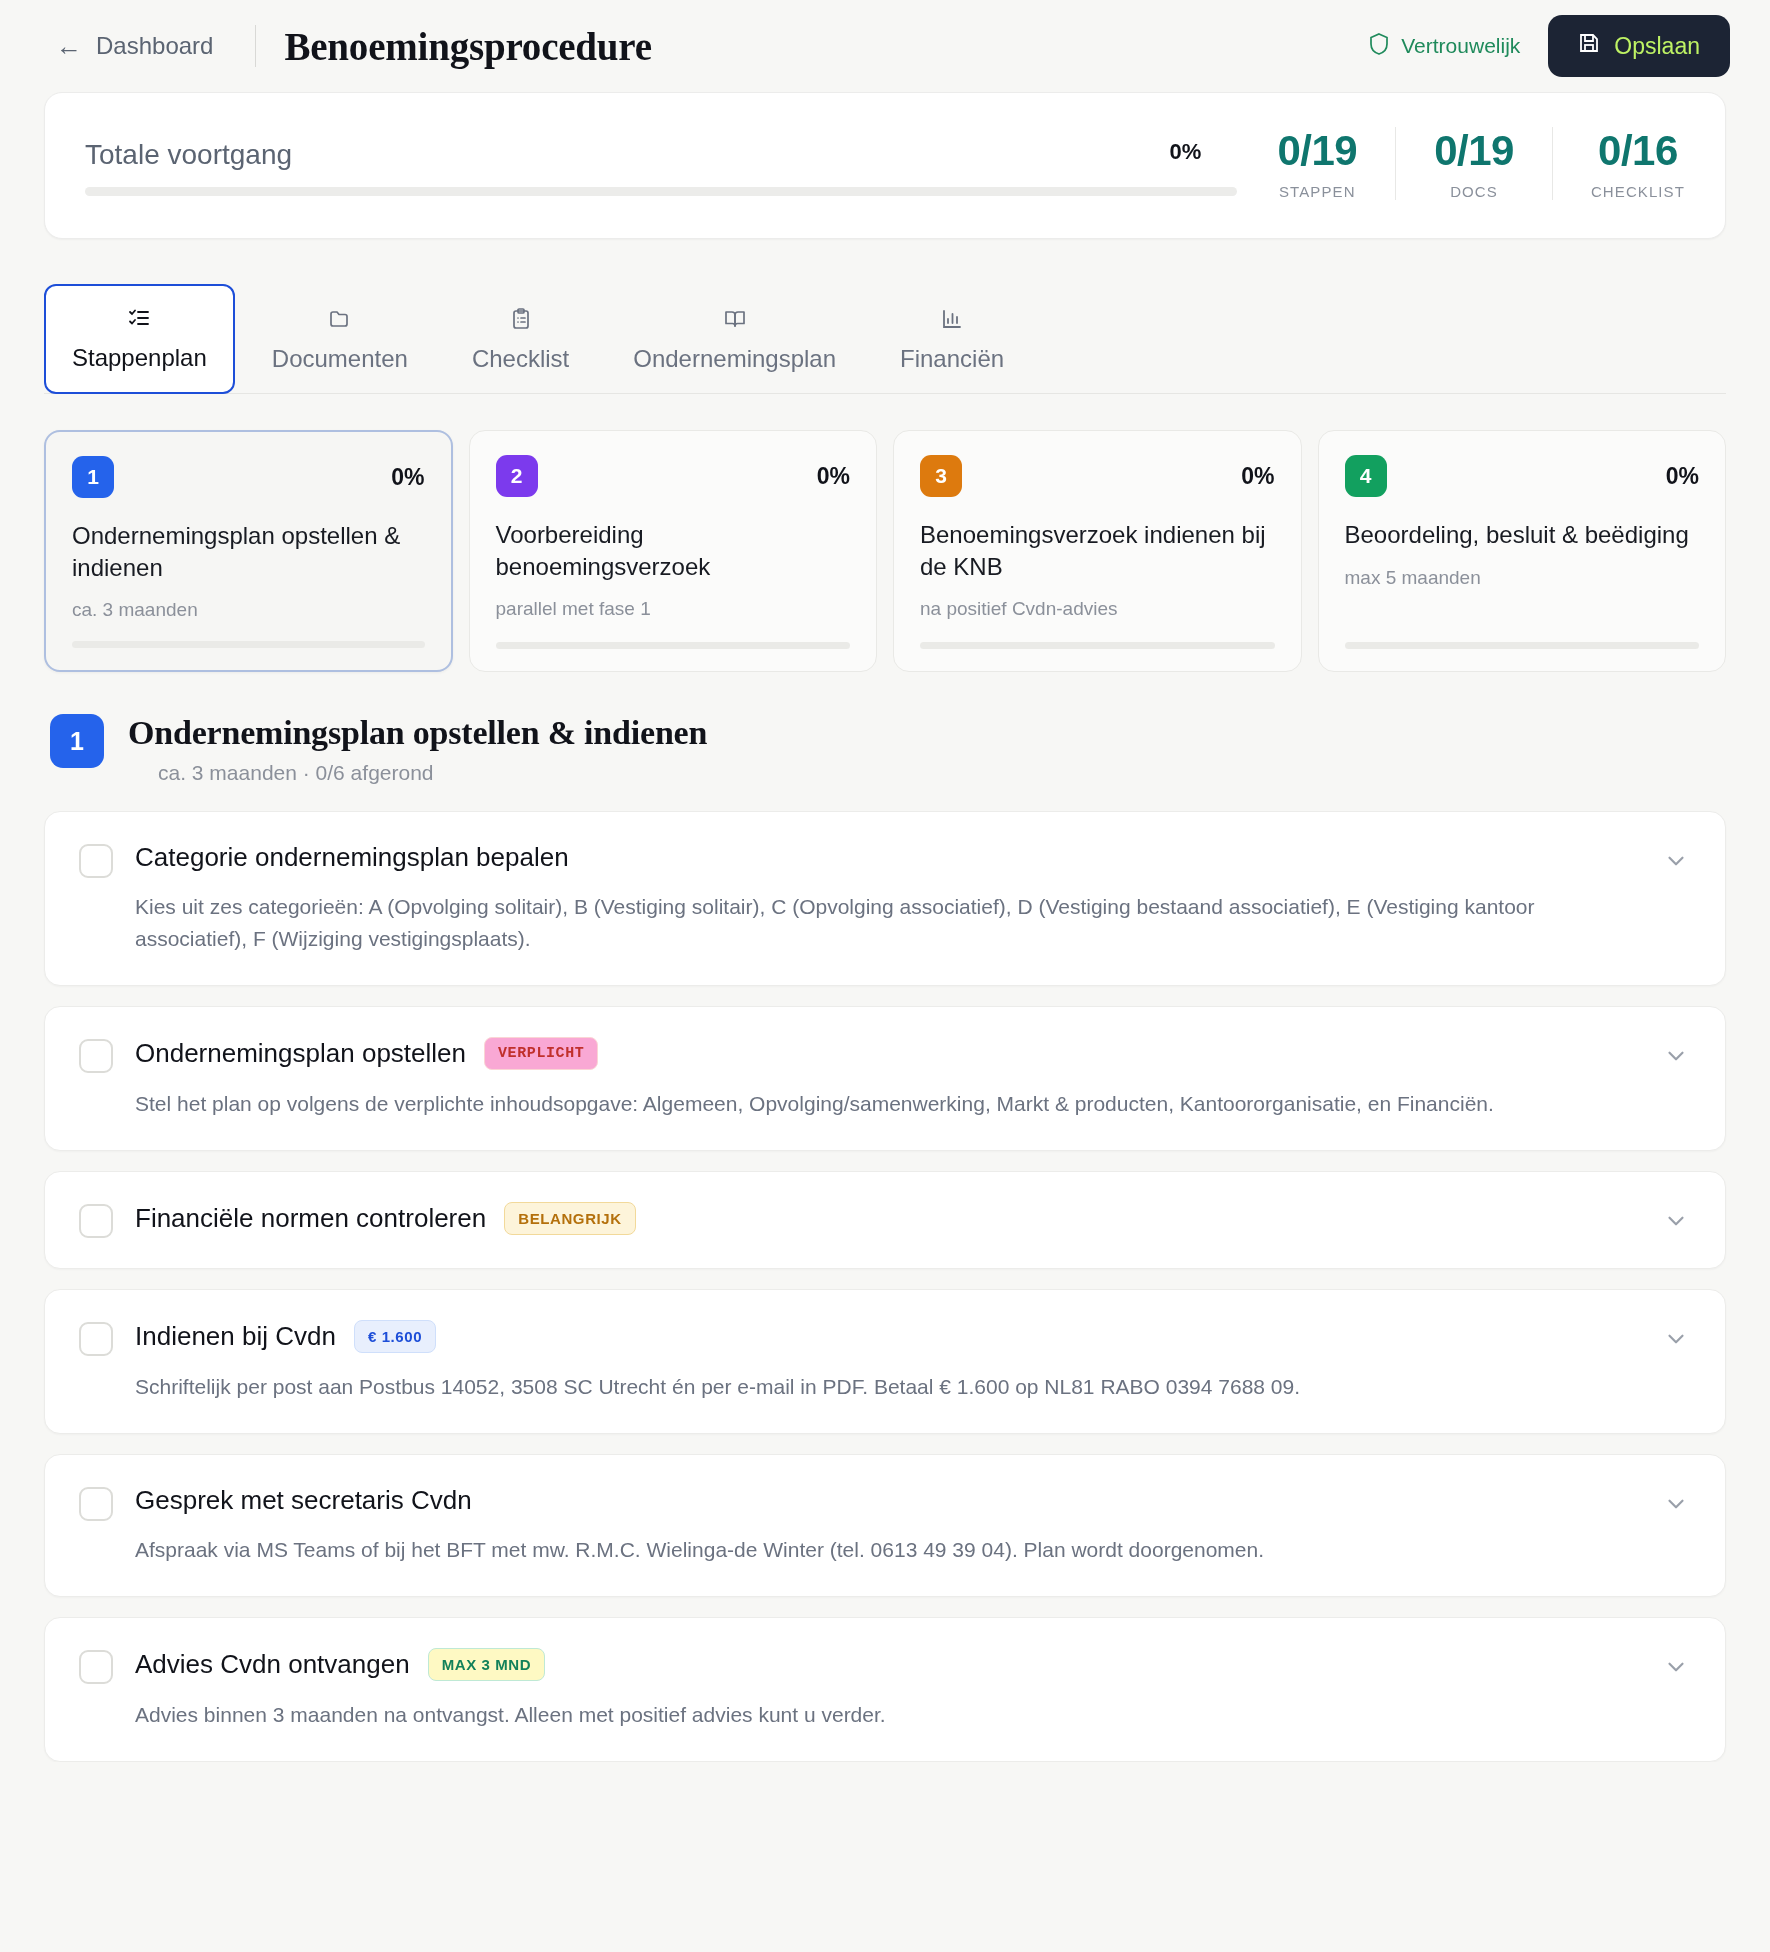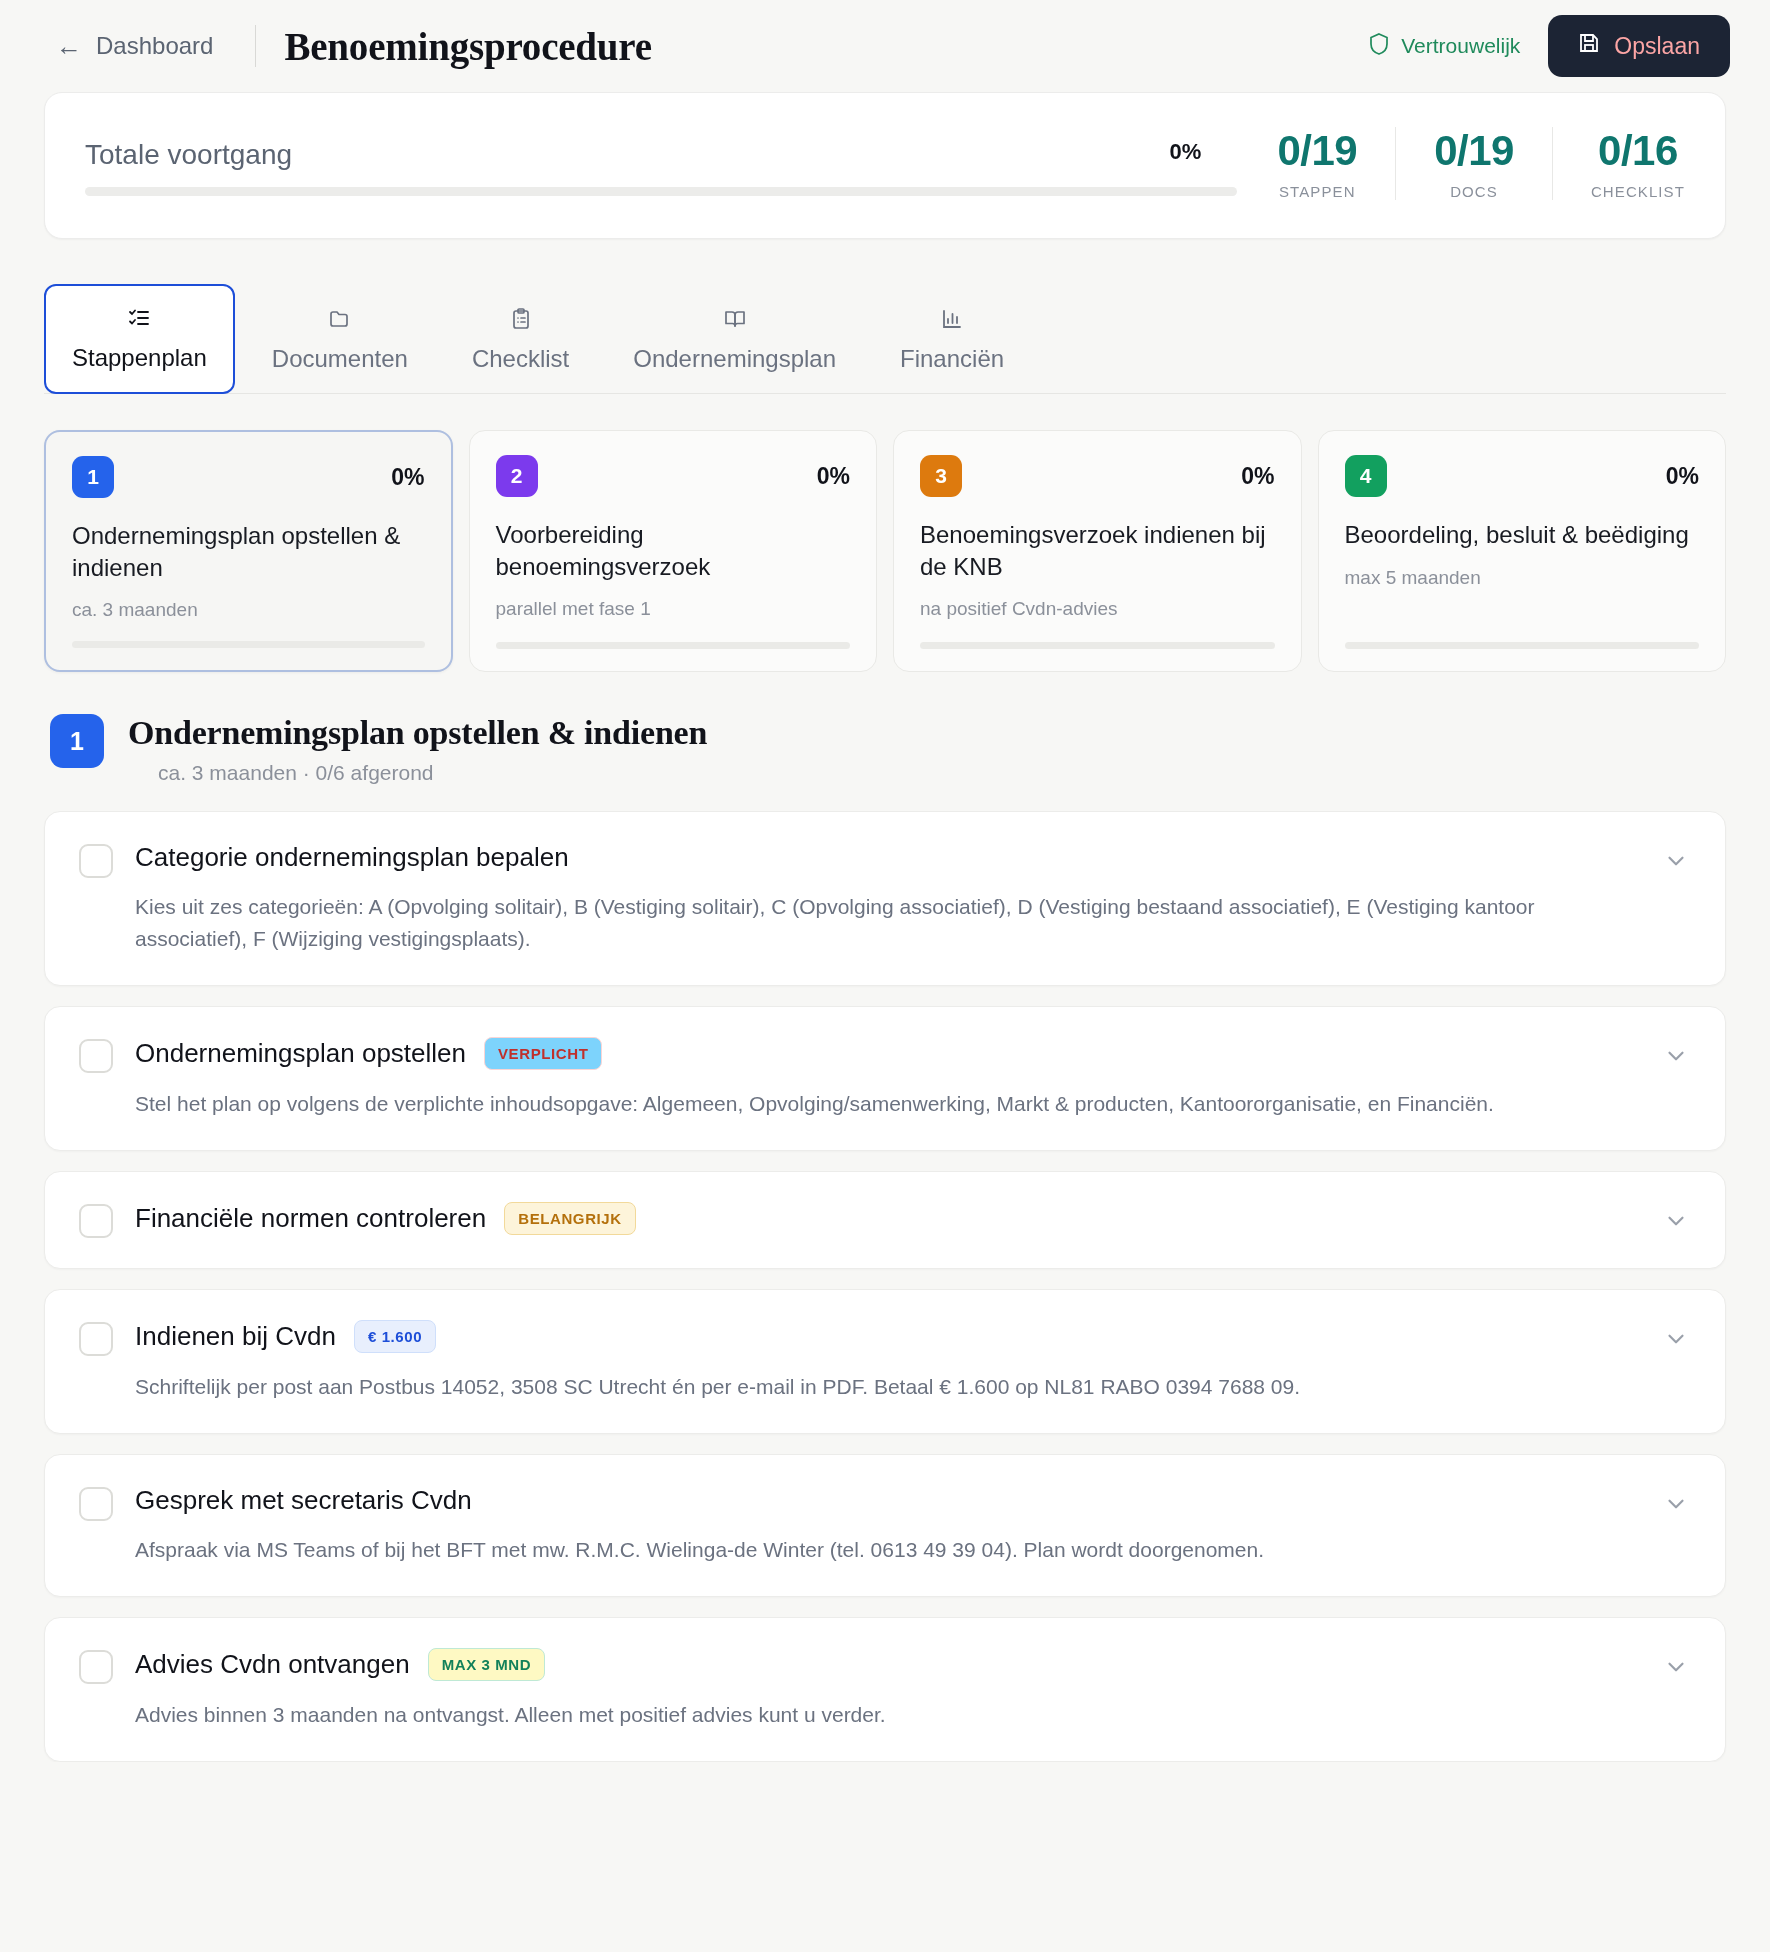--- a/index.html
+++ b/index.html
@@ -44,21 +44,21 @@
     display: flex;
     align-items: center;
     gap: 28px;
   }
   .conf {
     display: flex; align-items: center; gap: 11px;
     color: #1f8a5b; font-size: 21px;
   }
   .save-btn {
     display: flex; align-items: center; gap: 14px;
-    background: #1c2434; color: #fca5a5;
+    background: #1c2434; color: #bef264;
     border: none; border-radius: 14px;
     padding: 12px 30px; height: 62px;
     font-size: 23px; font-family: "Liberation Sans", sans-serif;
     cursor: pointer;
   }
 
   
   .wrap { padding: 0 44px; }
   .progress-card {
     background: #fff;
@@ -186,21 +186,21 @@
     border: 2px solid #dcdcd8; border-radius: 9px;
     background: #fff; cursor: pointer; margin-top: 2px;
   }
   .task-body { flex: 1; min-width: 0; }
   .task-titleline { display: flex; align-items: center; gap: 18px; flex-wrap: wrap; }
   .task-title { font-size: 26px; color: #11131a; }
   .badge {
     font-size: 15px; font-weight: 700; letter-spacing: .6px;
     padding: 7px 13px; border-radius: 8px; white-space: nowrap;
   }
-  .badge.verplicht { background: #7dd3fc; color: #c0302c; border: 1px solid #fad5d5; }
+  .badge.verplicht { background: #f9a8d4; color: #c0302c; border: 1px solid #fad5d5; font-family: Liberation Mono, monospace; }
   .badge.belangrijk { background: #fdf4da; color: #b4700c; border: 1px solid #f2d99a; }
   .badge.cost { background: #e8effd; color: #1d4ed8; border: 1px solid #cfdffb; }
   .badge.max { background: #fef9c3; color: #13815a; border: 1px solid #bfe9d5; }
   .task-desc {
     margin-top: 18px; font-size: 21px; line-height: 1.52; color: #6b7280;
     max-width: 1520px;
   }
   .chev {
     flex: none; margin-top: 6px; color: #9aa0aa; cursor: pointer;
     align-self: flex-start;

